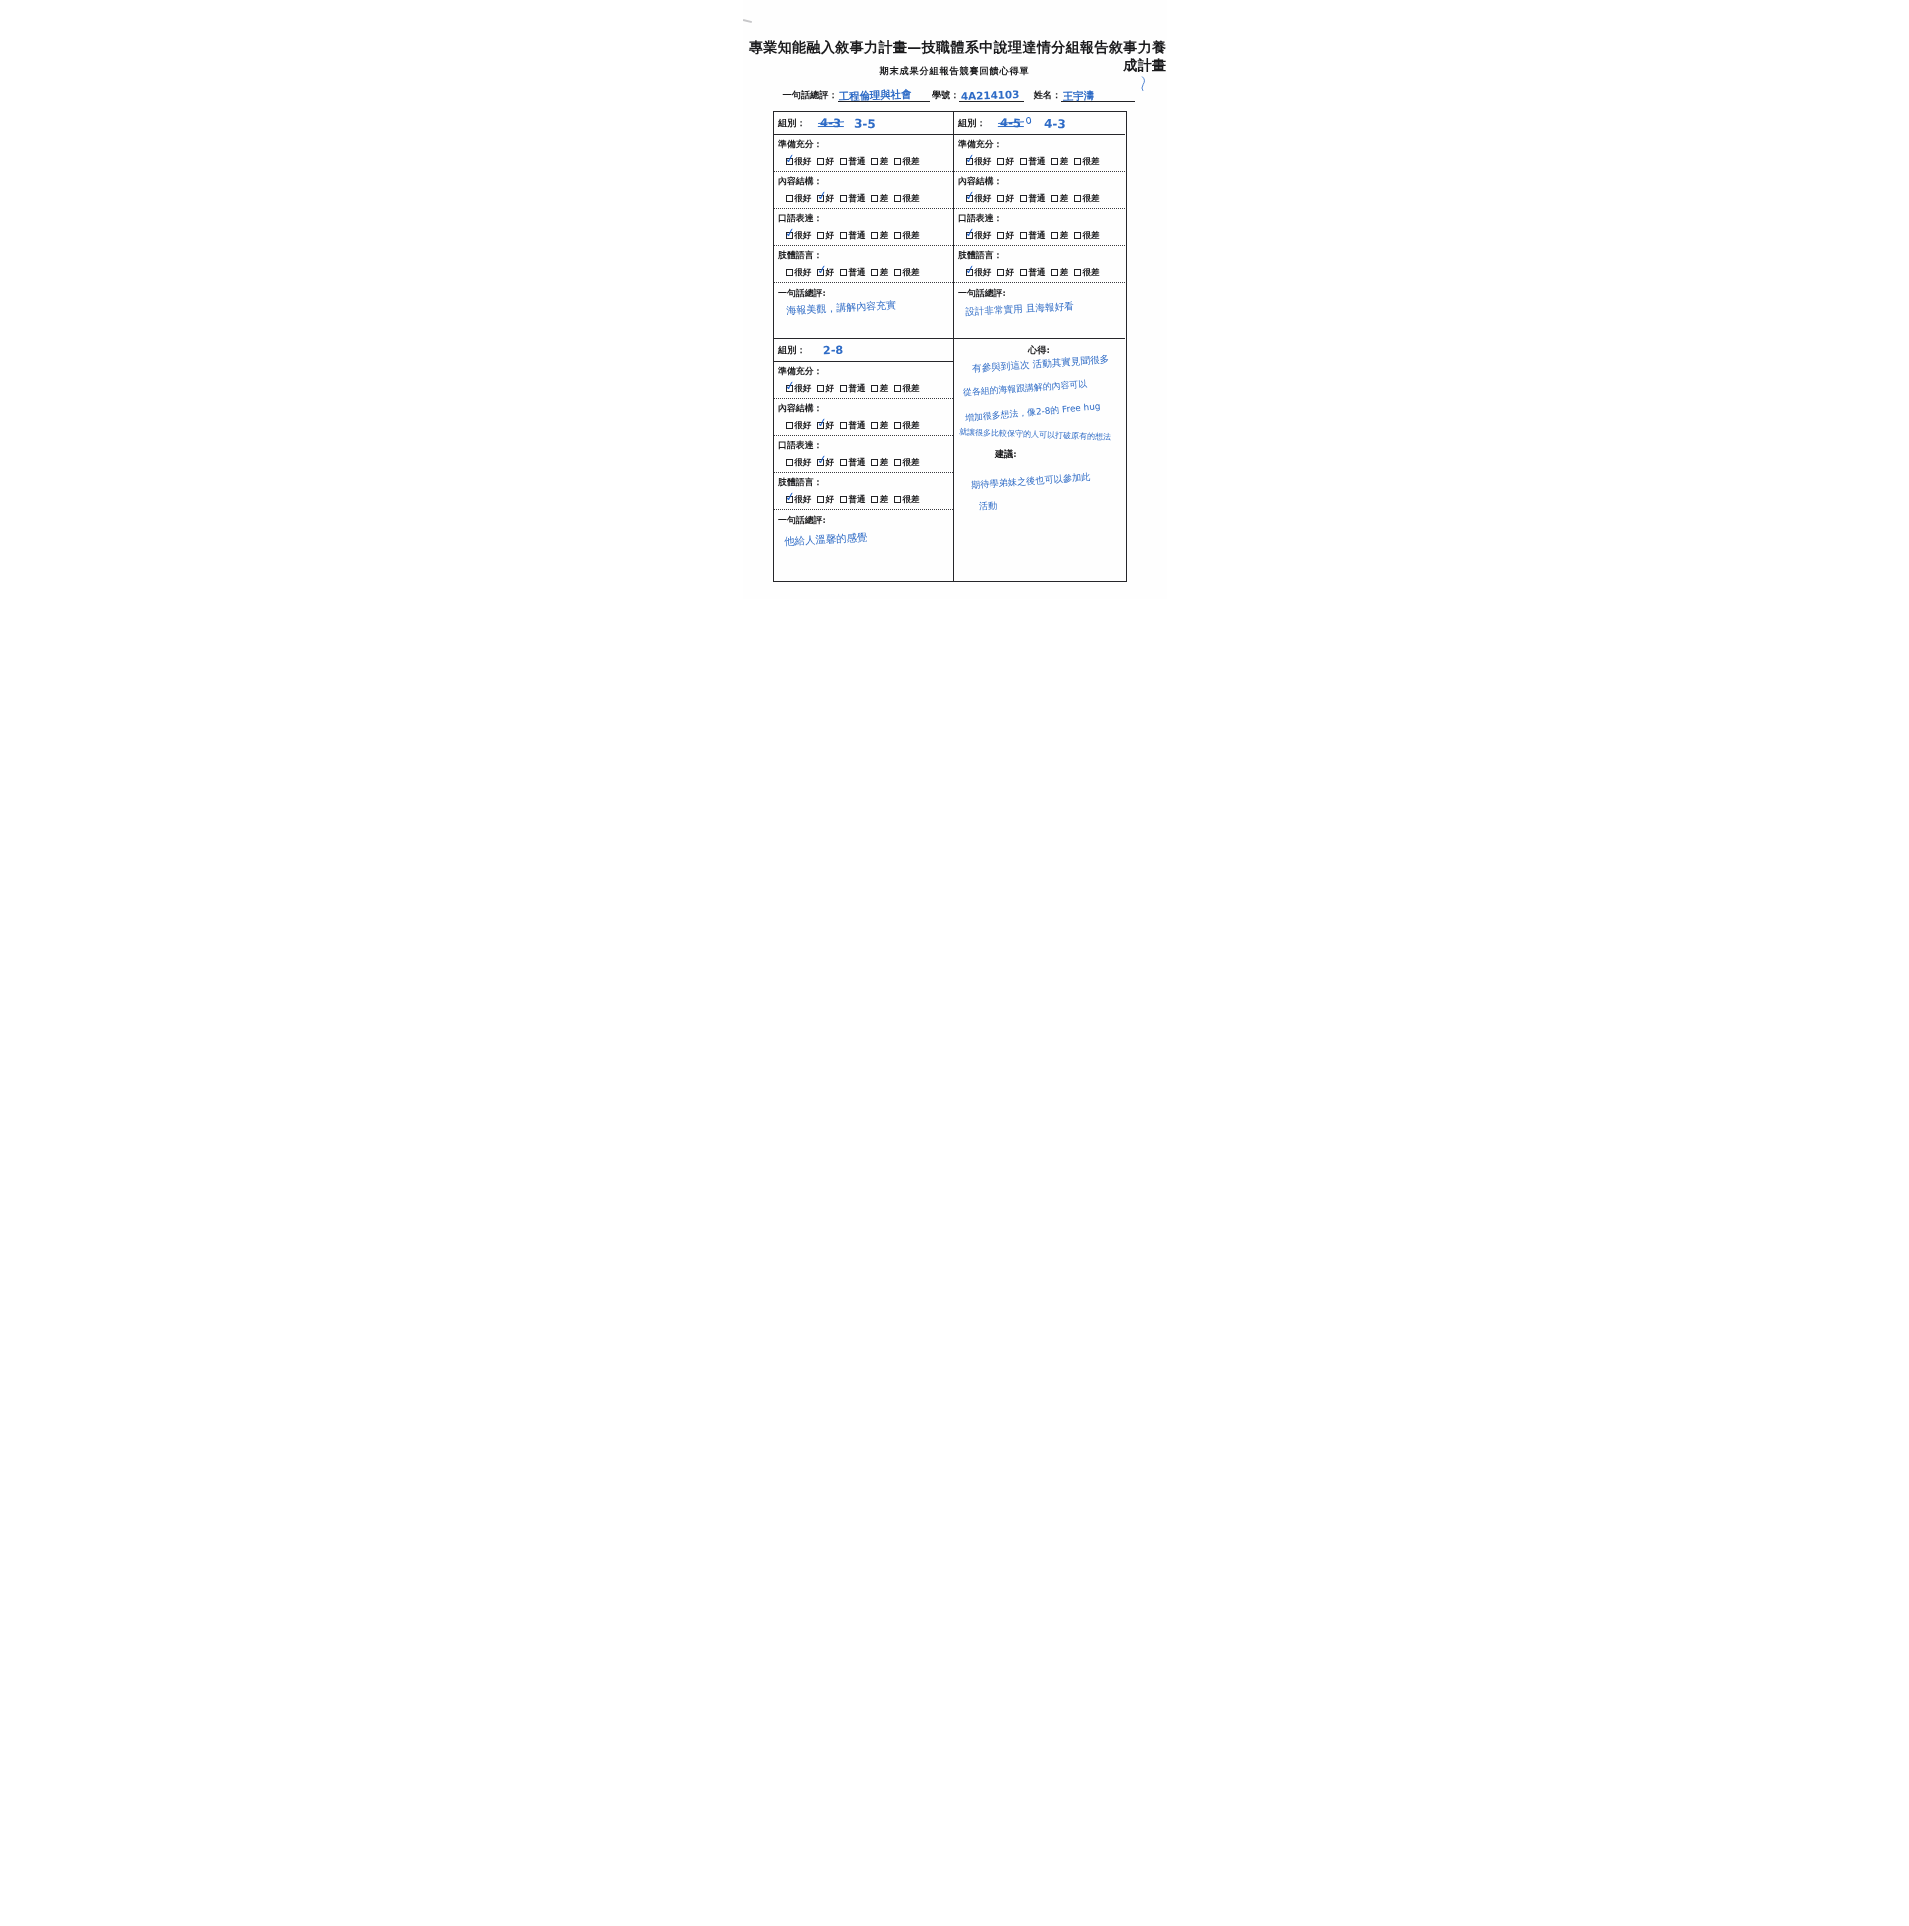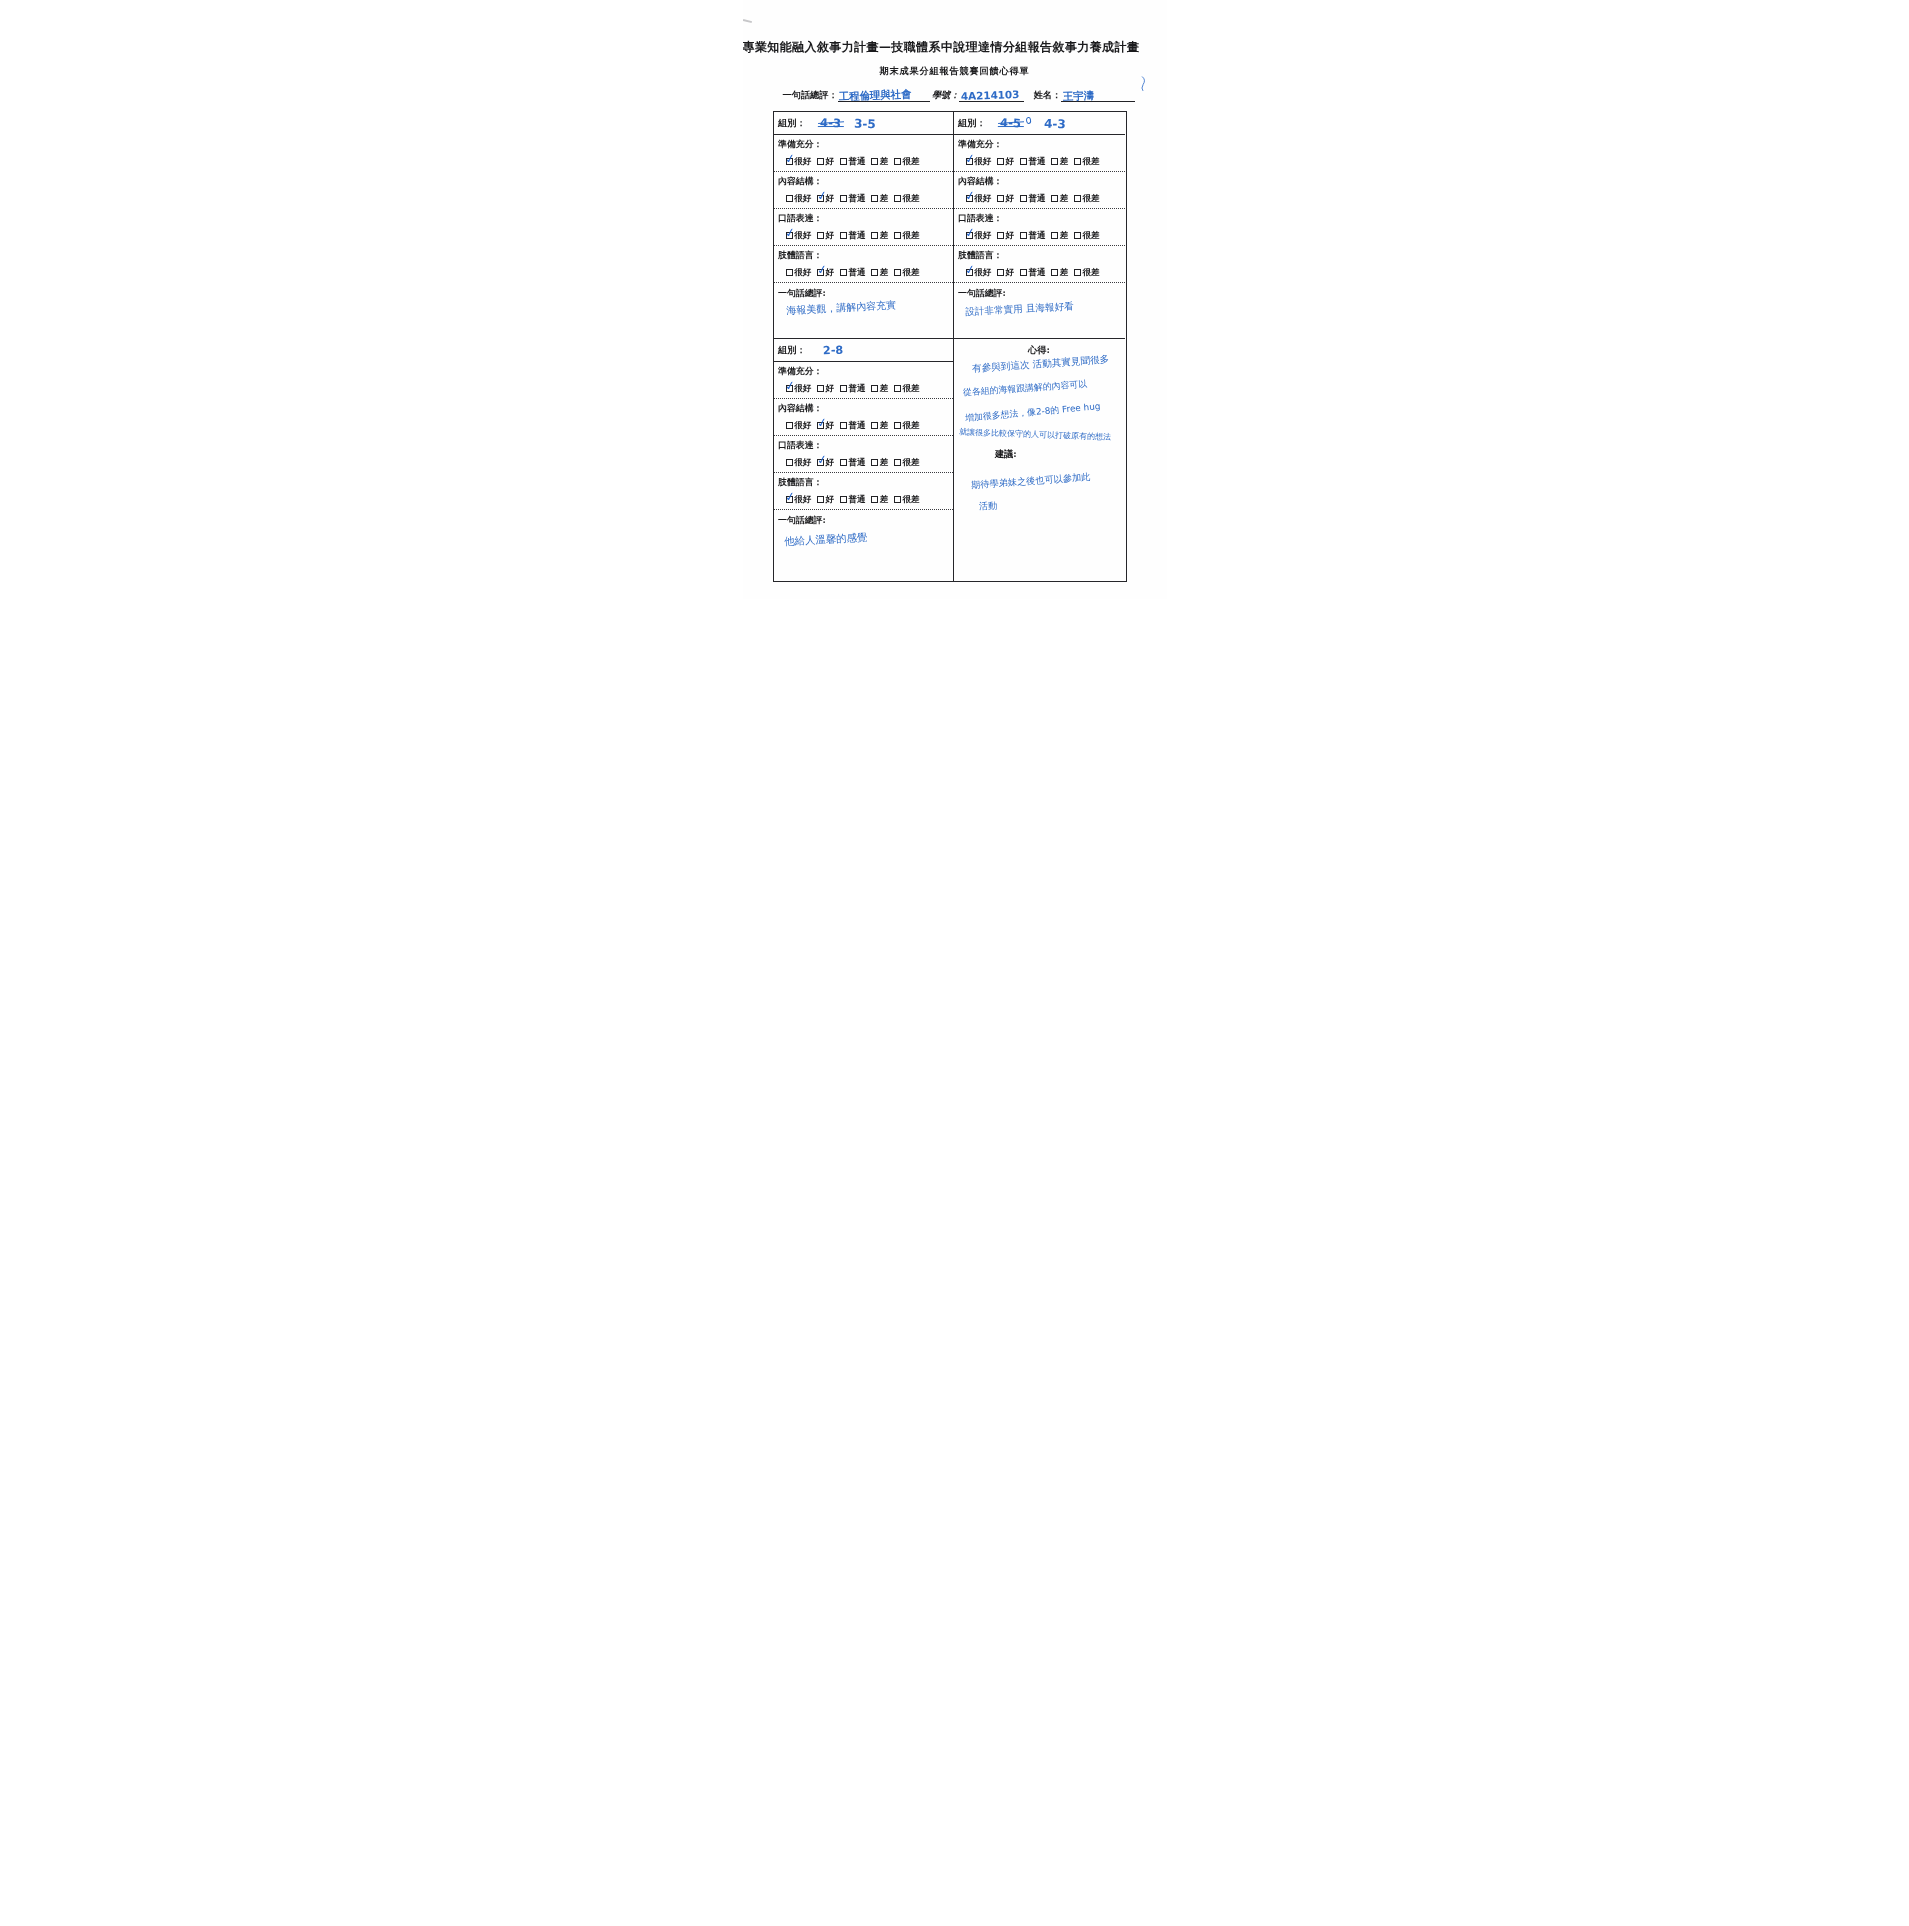--- a/index.html
+++ b/index.html
@@ -15,40 +15,40 @@
   }
   .printed { color: #1b1b1d; }
   .hand {
     color: #2e6bc6;
     font-family: "DejaVu Sans", "Liberation Sans", sans-serif;
     white-space: nowrap;
     line-height: 1.1;
   }
   .title {
     position: absolute; top: 39px; left: 0; right: 0;
-    text-align: left; font-size: 12px; font-weight: 700; letter-spacing: 0.4px;
+    text-align: right; font-size: 14px; font-weight: 700; letter-spacing: 0.4px;
   }
   .subtitle {
     position: absolute; top: 65px; left: 0; right: 0;
     text-align: center; font-size: 9.2px; font-weight: 700; letter-spacing: 0.8px;
   }
   .courseline {
     position: absolute; top: 86px; left: 40px;
     display: flex; align-items: flex-end;
     font-size: 9.2px; font-weight: 600;
   }
   .fill { position: relative; border-bottom: 1.2px solid #222226; height: 16px; }
   .fill-course { width: 92px; }
   .fill-id { width: 65px; }
   .fill-name { width: 74px; }
   .fill .hand {
     position: absolute; left: 1.5px; bottom: -1.2px;
     font-size: 10.4px; transform: rotate(-2deg); transform-origin: left bottom;
   }
-  .lbl-id { margin-left: 2.3px; font-style: italic; }
+  .lbl-id { margin-left: 2.3px; }
   .lbl-name { margin-left: 9.2px; }
   .formtable {
     position: absolute; left: 30px; top: 111px;
     width: 354px; height: 471px;
     border: 1.2px solid #26262a;
     display: grid;
     grid-template-columns: 180px 171px;
     grid-template-rows: 227px 242px;
   }
   .cell { position: relative; overflow: visible; }

